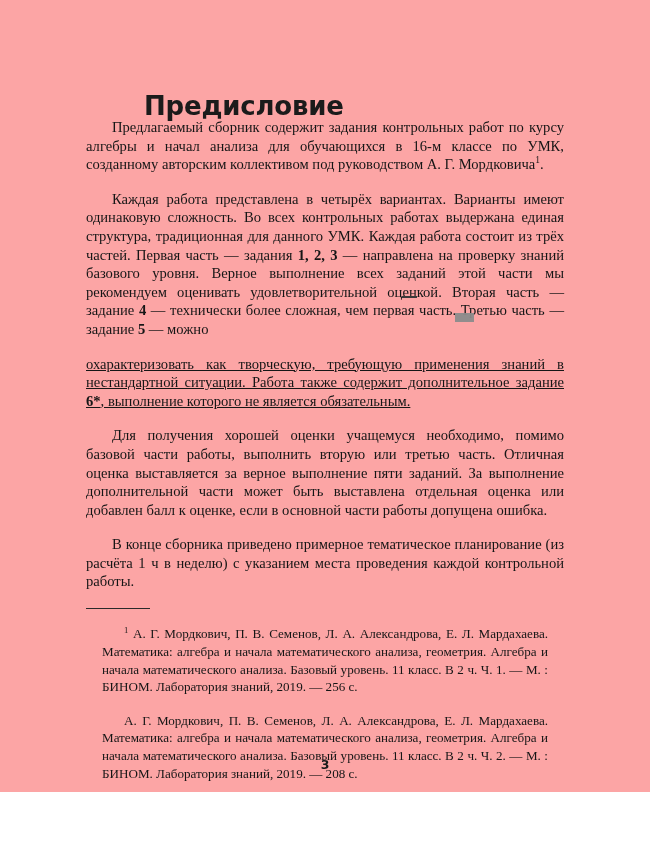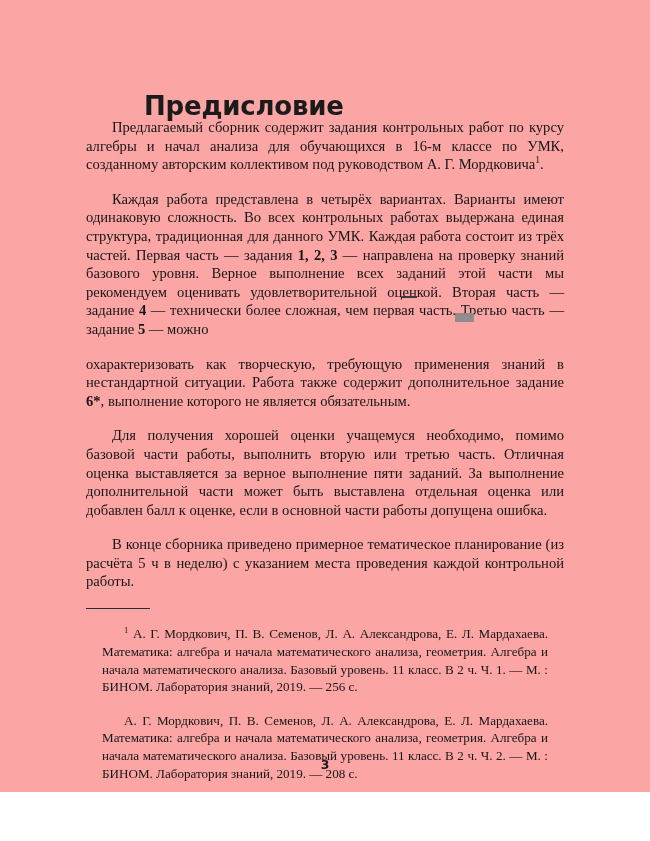--- a/index.html
+++ b/index.html
@@ -49,20 +49,21 @@
     hyphens: manual;
   }
   .para.cont {
     text-indent: 0;
   }
   .para + .para {
     margin-top: 16px;
   }
   .gap-para {
     margin-top: 12px;
+    text-decoration: underline;
   }
   b, .bold {
     font-weight: 700;
   }
   .sup {
     font-size: 9.5px;
     vertical-align: super;
     line-height: 0;
   }
 
@@ -138,21 +139,21 @@
   <div class="body-block">
 
     <p class="para"><span>Предлагаемый сборник содержит задания контрольных работ по курсу алгебры и начал анализа для обучающихся в 16-м классе по УМК, созданному авторским коллективом под руководством А. Г. Мордковича</span><span class="sup">1</span><span>.</span></p>
 
     <p class="para"><span>Каждая работа представлена в четырёх вариантах. Варианты имеют одинаковую сложность. Во всех контрольных работах выдержана единая структура, традиционная для данного УМК. Каждая работа состоит из трёх частей. Первая часть — задания </span><b>1, 2, 3</b><span> — направлена на проверку знаний базового уровня. Верное выполнение всех заданий этой части мы рекомендуем оценивать удовлетворительной оценкой. Вторая часть — задание </span><b>4</b><span> — технически более сложная, чем первая часть. Третью часть — задание </span><b>5</b><span> — можно</span></p>
 
     <p class="para cont gap-para"><span>охарактеризовать как творческую, требующую применения знаний в нестандартной ситуации. Работа также содержит дополнительное задание </span><b>6*</b><span>, выполнение которого не является обязательным.</span></p>
 
     <p class="para">Для получения хорошей оценки учащемуся необходимо, помимо базовой части работы, выполнить вторую или третью часть. Отличная оценка выставляется за верное выполнение пяти заданий. За выполнение дополнительной части может быть выставлена отдельная оценка или добавлен балл к оценке, если в основной части работы допущена ошибка.</p>
 
-    <p class="para">В конце сборника приведено примерное тематическое планирование (из расчёта 5 ч в неделю) с указанием места проведения каждой контрольной работы.</p>
+    <p class="para">В конце сборника приведено примерное тематическое планирование (из расчёта 1 ч в неделю) с указанием места проведения каждой контрольной работы.</p>
 
   </div>
 
   <div class="underline-mark"></div>
   <div class="smudge-mark"></div>
 
   <div class="footnote-area">
     <div class="footnote-rule"></div>
 
     <p class="footnote"><span class="fn-sup">1</span> <span>А. Г. Мордкович, П. В. Семенов, Л. А. Александрова, Е. Л. Мардахаева. Математика: алгебра и начала математического анализа, геометрия. Алгебра и начала математического анализа. Базовый уровень. 11 класс. В 2 ч. Ч. 1. — М. : БИНОМ. Лаборатория знаний, 2019. — 256 с.</span></p>

